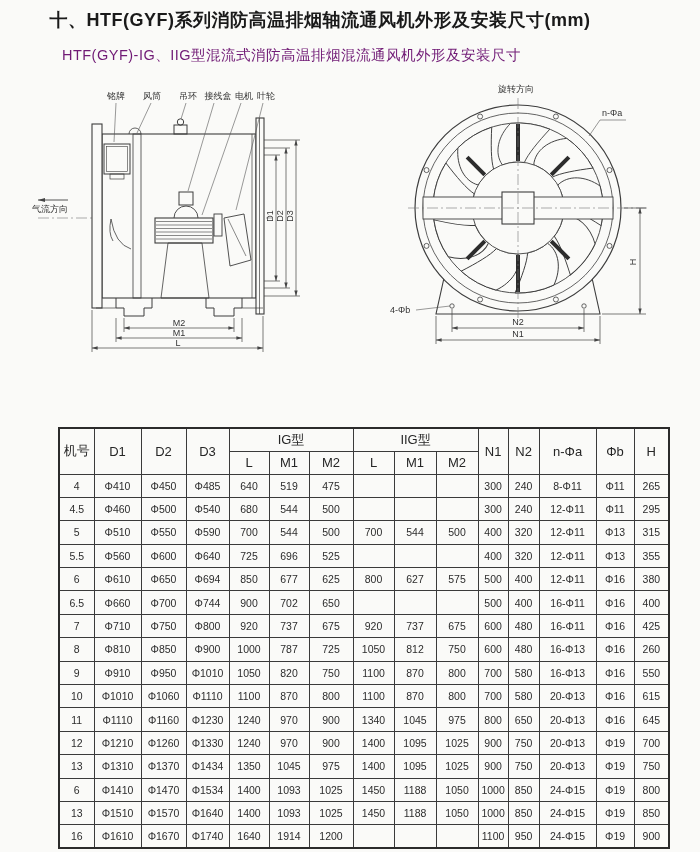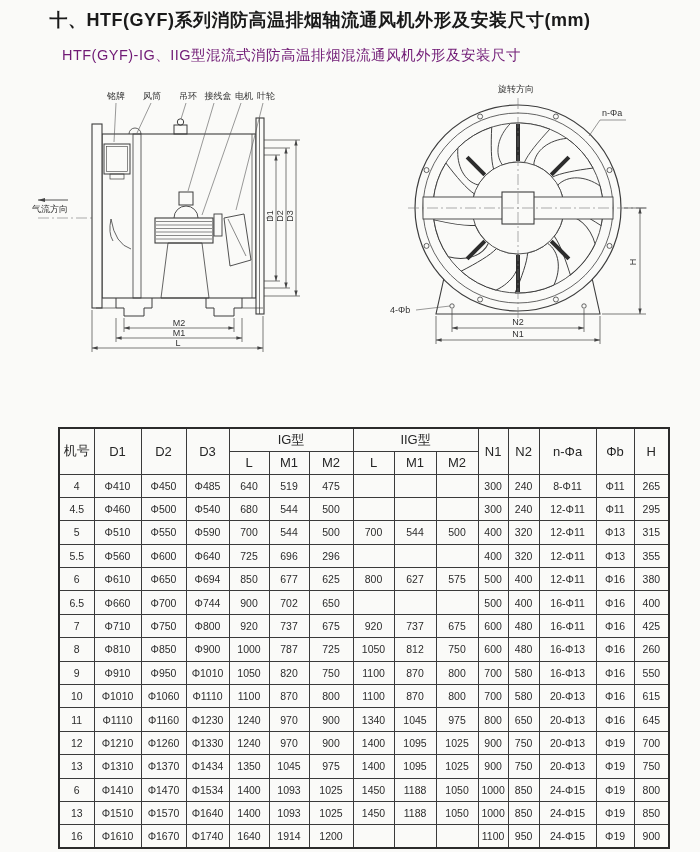--- a/index.html
+++ b/index.html
@@ -343,21 +343,21 @@
         <td>Φ13</td>
         <td>315</td>
       </tr>
       <tr>
         <td>5.5</td>
         <td>Φ560</td>
         <td>Φ600</td>
         <td>Φ640</td>
         <td>725</td>
         <td>696</td>
-        <td>296</td>
+        <td>525</td>
         <td></td>
         <td></td>
         <td></td>
         <td>400</td>
         <td>320</td>
         <td>12-Φ11</td>
         <td>Φ13</td>
         <td>355</td>
       </tr>
       <tr>

